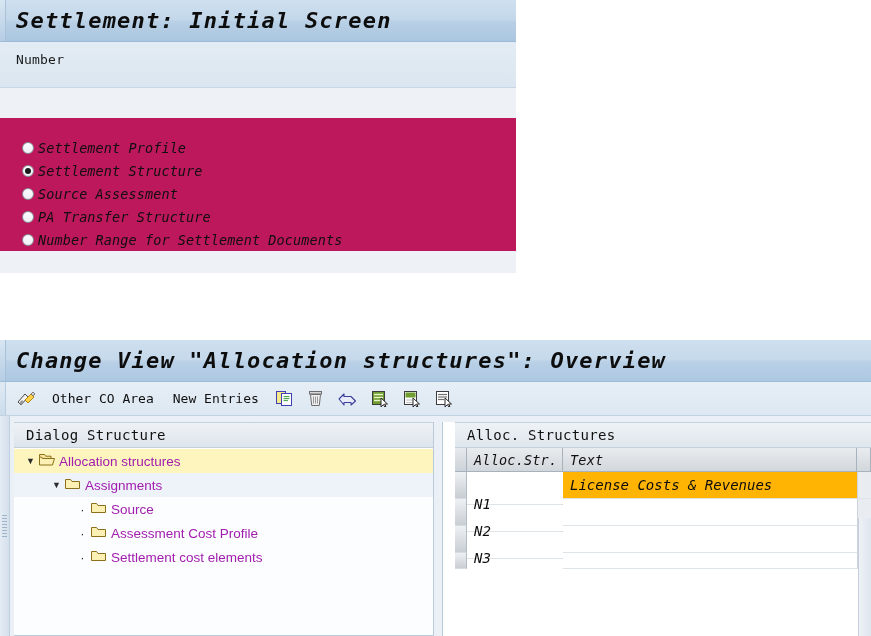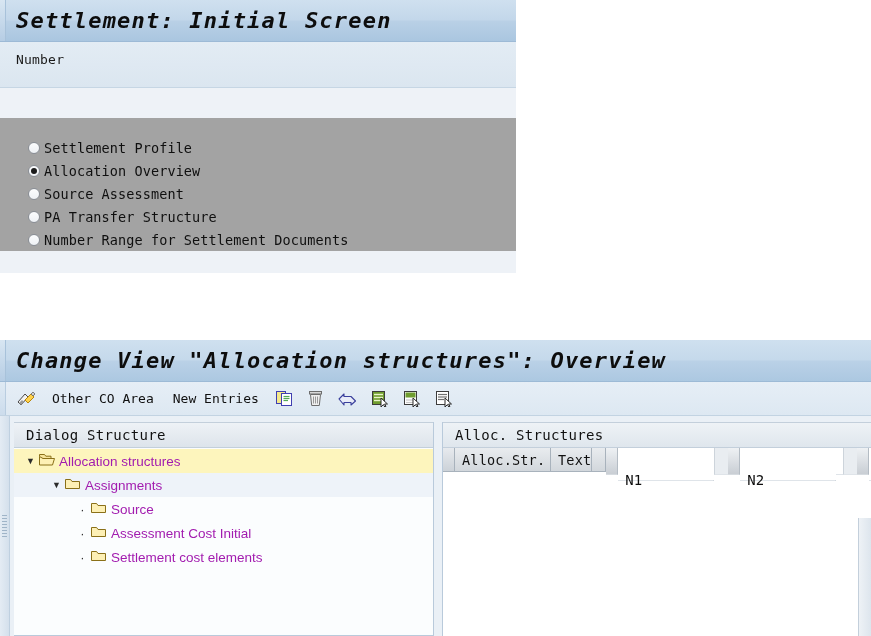--- a/index.html
+++ b/index.html
@@ -42,22 +42,23 @@
     background: linear-gradient(to bottom,#e3ecf4,#dbe6f0);
     border-bottom: 1px solid #c6d6e4;
     display:flex; align-items:flex-start;
     padding: 10px 0 0 16px;
   }
   .choose-label {
     font-size: 13px; color:#1a1a1a; letter-spacing:0.2px;
   }
   .win1-gap { height: 30px; background:#eef2f7; }
   .win1-body {
-    background: #a3a3a3;
-    padding: 18px 0 0 24px;
+    background: #be185d;
+    padding: 18px 0 0 18px;
+    font-style: italic;
   }
   .radio-row {
     display:flex; align-items:center;
     height: 23px;
     padding-left: 4px;
   }
   .radio-mark {
     width: 12px; height: 12px; border-radius: 50%;
     border: 1px solid #8a8f96;
     background: linear-gradient(to bottom,#fbfcfd,#eef1f5);
@@ -169,30 +170,31 @@
   }
   .folder { margin: 0 4px 0 2px; flex:none; }
   .tree-label { font-size: 13.5px; color:#a21caf; }
 
   
   .table-panel {
     flex:1; margin: 6px 0 0 8px;
     background:#fff;
     display:flex; flex-direction:column; overflow:hidden;
     border-left:1px solid #b9cadb;
+    padding-left:12px;
   }
   .table-caption {
     height: 26px;
     background: linear-gradient(to bottom,#eef2f6,#dfe6ed);
     border-top: 1px solid #c3cfdb;
     border-bottom: 1px solid #c3cfdb;
     display:flex; align-items:center; padding-left: 12px;
     font-size: 14px; color:#101010; letter-spacing:0.3px;
   }
-  .grid { flex:1; display:flex; background:#fff; }
+  .grid { flex:1; display:flex; flex-direction:column; background:#fff;font-style:italic; }
   .grid-head { display:flex; height: 24px; background:#d7dce1; }
   .gh-sel {
     width: 12px; flex:none;
     background: linear-gradient(to bottom,#e7eaee,#ccd2d8);
     border-right:1px solid #a8b2bc; border-bottom:1px solid #a8b2bc;
   }
   .gh-cell {
     display:flex; align-items:center;
     padding-left: 7px;
     background: linear-gradient(to bottom,#e9ecef,#d2d7dc);
@@ -249,21 +251,21 @@
     <div class="win1-gap"></div>
     <div class="win1-body">
 
       <div class="radio-row">
         <span class="radio-mark"></span>
         <span class="radio-label">Settlement Profile</span>
       </div>
 
       <div class="radio-row">
         <span class="radio-mark checked"></span>
-        <span class="radio-label">Allocation Overview</span>
+        <span class="radio-label">Settlement Structure</span>
       </div>
 
       <div class="radio-row">
         <span class="radio-mark"></span>
         <span class="radio-label">Source Assessment</span>
       </div>
 
       <div class="radio-row">
         <span class="radio-mark"></span>
         <span class="radio-label">PA Transfer Structure</span>
@@ -415,21 +417,21 @@
             <span class="tree-label">Source</span>
           </div>
 
           <div class="tree-row lvl2">
             <span class="bullet">·</span>
             <span class="folder">
               <svg width="16" height="13" viewBox="0 0 16 13">
                 <path d="M0.5 2.5 L0.5 11.5 L14.5 11.5 L14.5 4.5 L7 4.5 L5.6 2.5 Z" fill="#fdf0b5" stroke="#8a7018" stroke-width="1" stroke-linejoin="round"></path>
               </svg>
             </span>
-            <span class="tree-label">Assessment Cost Initial</span>
+            <span class="tree-label">Assessment Cost Profile</span>
           </div>
 
           <div class="tree-row lvl2">
             <span class="bullet">·</span>
             <span class="folder">
               <svg width="16" height="13" viewBox="0 0 16 13">
                 <path d="M0.5 2.5 L0.5 11.5 L14.5 11.5 L14.5 4.5 L7 4.5 L5.6 2.5 Z" fill="#fdf0b5" stroke="#8a7018" stroke-width="1" stroke-linejoin="round"></path>
               </svg>
             </span>
             <span class="tree-label">Settlement cost elements</span>
@@ -446,20 +448,21 @@
           <div class="grid-head">
             <div class="gh-sel"></div>
             <div class="gh-cell col-key">Alloc.Str.</div>
             <div class="gh-cell col-text">Text</div>
             <div class="gh-cell col-tail"></div>
           </div>
 
           <div class="grid-row selected">
             <div class="gr-sel"></div>
             <div class="gr-cell key col-key">N1</div>
+            <div class="gr-cell text col-text">License Costs &amp; Revenues</div>
             <div class="gr-tail"></div>
           </div>
 
           <div class="grid-row">
             <div class="gr-sel"></div>
             <div class="gr-cell key col-key">N2</div>
             <div class="gr-cell text col-text"></div>
             <div class="gr-tail"></div>
           </div>
 

